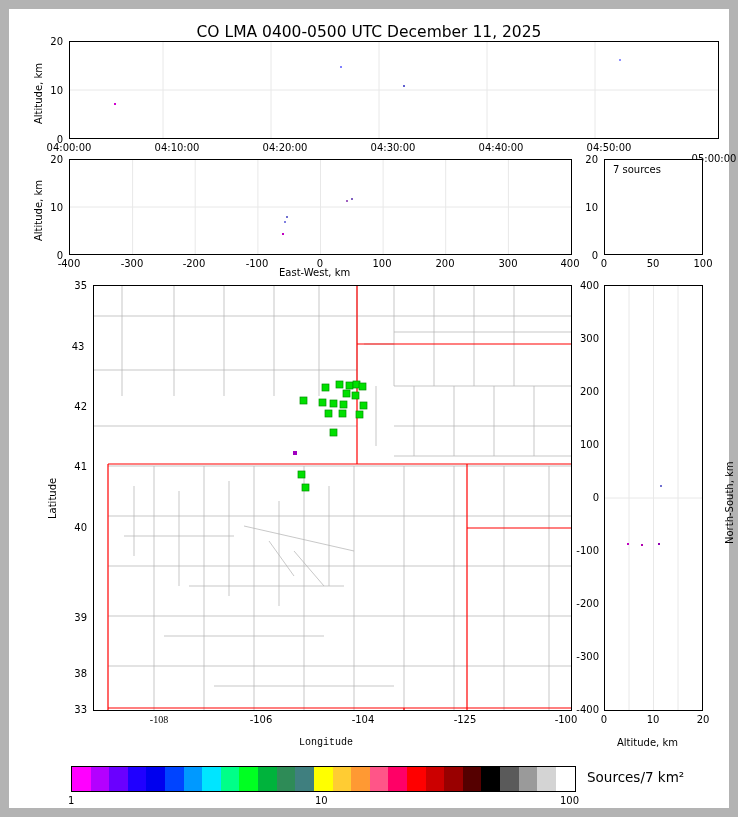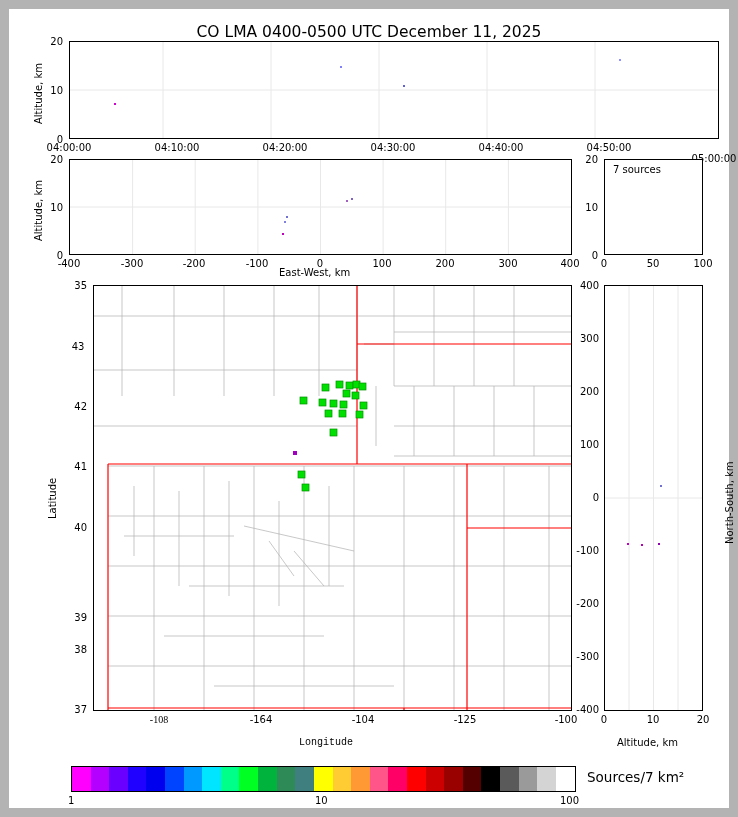--- a/index.html
+++ b/index.html
@@ -200,24 +200,24 @@
       </g>
     </svg>
   </div>
   <div class="axis-lbl rot" style="left:38px;top:510px;transform:rotate(-90deg);">Latitude</div>
   <div class="tick-lbl tick-y" style="left:60px;top:276px;width:18px;">35</div>
   <div class="tick-lbl tick-y" style="left:60px;top:337px;width:18px;text-align:center;">43</div>
   <div class="tick-lbl tick-y" style="left:60px;top:397px;width:18px;">42</div>
   <div class="tick-lbl tick-y" style="left:60px;top:457px;width:18px;">41</div>
   <div class="tick-lbl tick-y" style="left:60px;top:518px;width:18px;">40</div>
   <div class="tick-lbl tick-y" style="left:60px;top:579px;width:18px;margin-top:29px;">39</div>
-  <div class="tick-lbl tick-y" style="left:60px;top:640px;width:18px;">38</div>
-  <div class="tick-lbl tick-y" style="left:60px;top:700px;width:18px;">37</div>
+  <div class="tick-lbl tick-y" style="left:60px;top:664px;width:18px;">38</div>
+  <div class="tick-lbl tick-y" style="left:60px;top:700px;width:18px;">33</div>
   <div class="tick-lbl tick-x" style="left:150px;top:705px;font-family:Liberation Serif, serif;">-108</div>
-  <div class="tick-lbl tick-x" style="left:252px;top:705px;">-164</div>
+  <div class="tick-lbl tick-x" style="left:252px;top:705px;">-106</div>
   <div class="tick-lbl tick-x" style="left:354px;top:705px;">-104</div>
   <div class="tick-lbl tick-x" style="left:456px;top:705px;">-125</div>
   <div class="tick-lbl tick-x" style="left:557px;top:705px;">-100</div>
   <div class="axis-lbl" style="left:290px;top:728px;font-family:Liberation Mono, monospace;">Longitude</div>
 
   <div class="axes" id="ax5" style="left:595px;top:276px;width:99px;height:426px;">
     <svg width="97" height="424" style="position:absolute;left:0;top:0;">
       <line x1="0" y1="212" x2="97" y2="212" stroke="#e8e8e8" stroke-width="1"></line>
       <line x1="24" y1="0" x2="24" y2="424" stroke="#e8e8e8" stroke-width="1"></line>
       <line x1="48.5" y1="0" x2="48.5" y2="424" stroke="#e8e8e8" stroke-width="1"></line>

